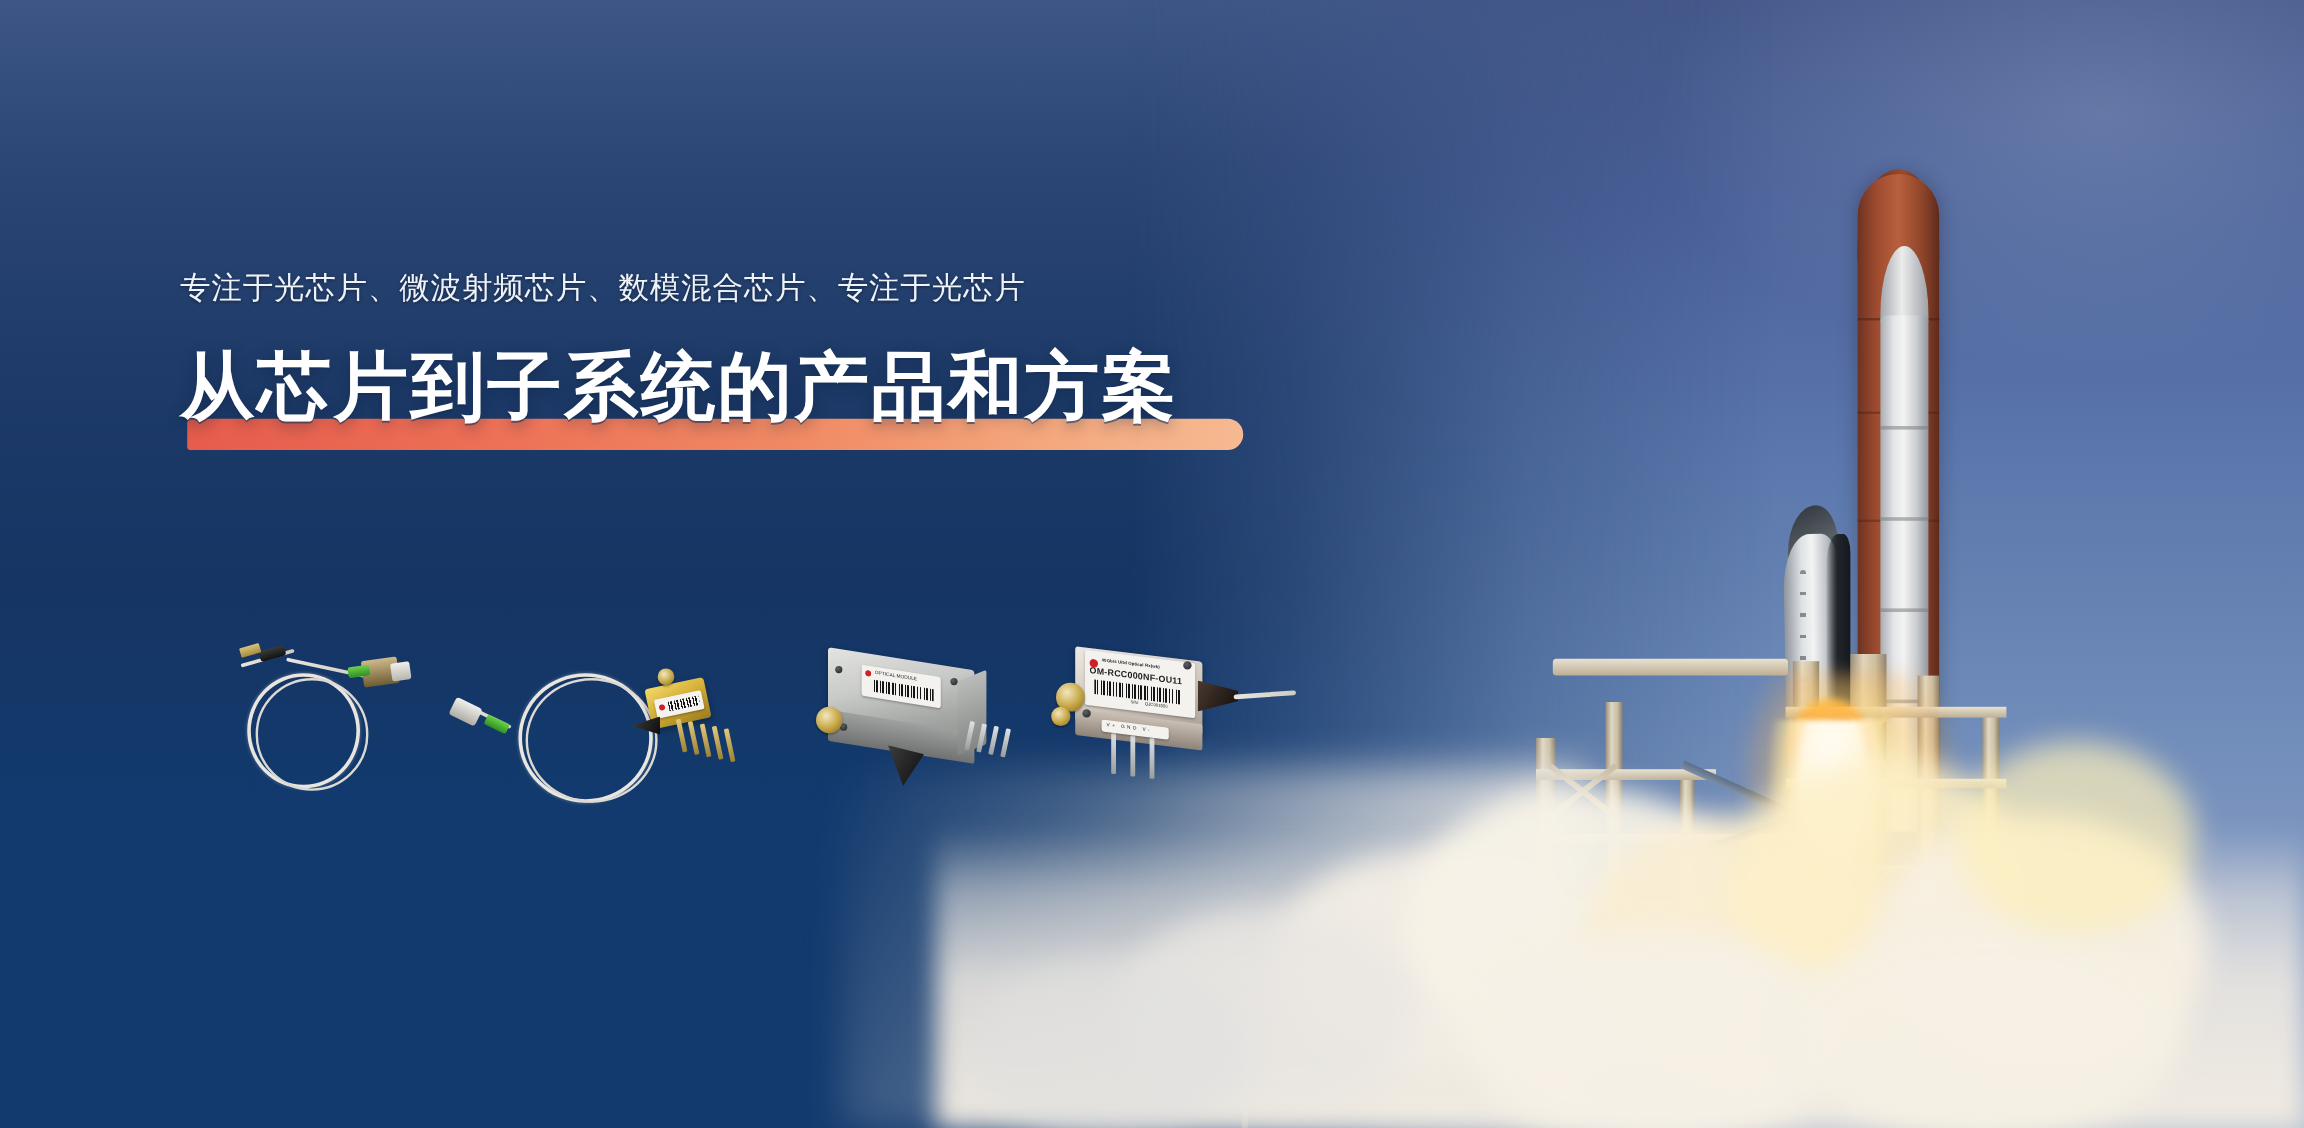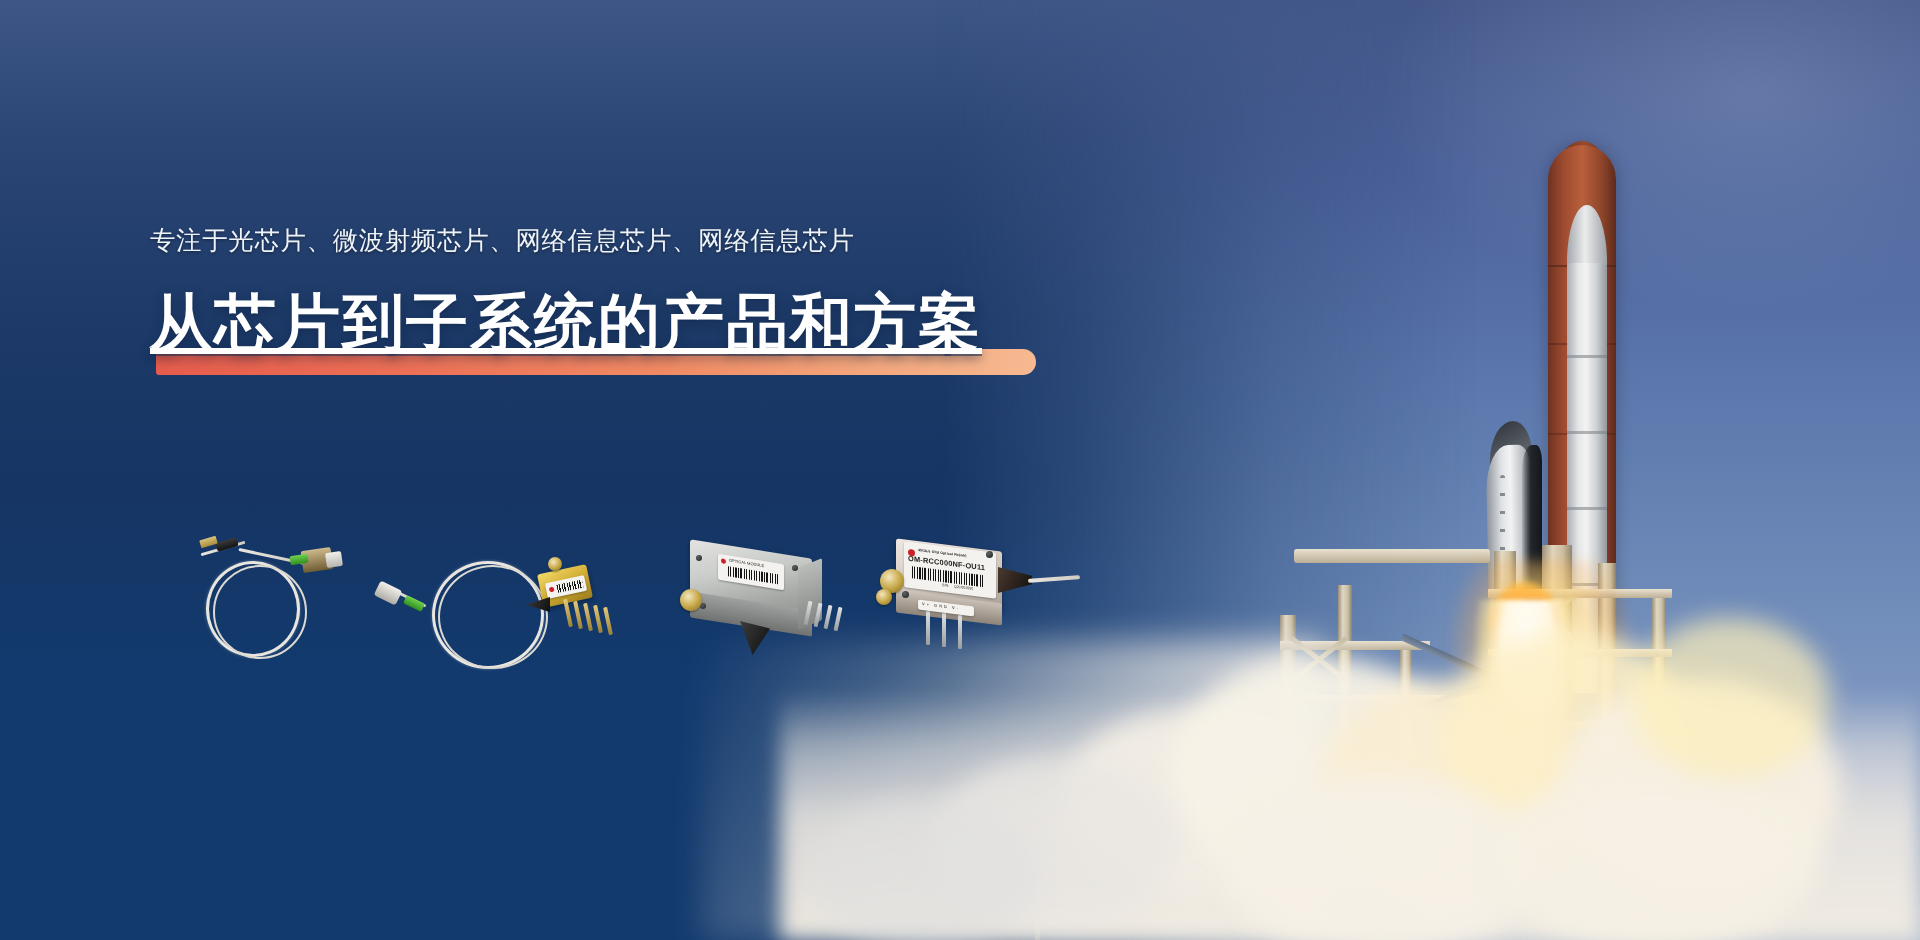--- a/index.html
+++ b/index.html
@@ -144,21 +144,20 @@
     background:linear-gradient(90deg,#e65c4c 0%,#ec6e55 26%,#f08a64 58%,#f4a87e 82%,#f6b991 100%);
     border-radius:3px 13px 13px 3px;
   }
   .headline{
     position:relative;
     color:#ffffff;font-size:62px;line-height:1;font-weight:700;
     letter-spacing:2px;white-space:nowrap;
     text-shadow:
       0 2px 0 rgba(22,45,85,.55),
       0 4px 12px rgba(12,30,60,.45);
-    text-decoration: underline;
   }
 
   
   .products{position:absolute;left:180px;top:525px;width:900px;height:135px;}
   .prod{position:absolute;}
 
   
   .fiber{
     position:absolute;border:3px solid #e9e6df;border-radius:50%;
     box-shadow:0 0 3px rgba(255,255,255,.35);
@@ -281,21 +280,21 @@
     <div class="pf" style="left:742px;top:70px;width:250px;height:225px;background:rgba(253,240,200,.9)"></div>
     <div class="pf" style="left:860px;top:118px;width:280px;height:220px;background:rgba(248,240,226,.93)"></div>
     <div class="pf" style="left:230px;top:198px;width:250px;height:170px;background:rgba(232,230,226,.8)"></div>
     <div class="pf" style="left:110px;top:240px;width:230px;height:150px;background:rgba(224,224,224,.6)"></div>
     <div class="pf" style="left:520px;top:216px;width:320px;height:180px;background:rgba(245,240,230,.95)"></div>
     <div class="pf" style="left:790px;top:210px;width:330px;height:180px;background:rgba(246,240,228,.95)"></div>
     <div class="pf" style="left:930px;top:58px;width:200px;height:160px;background:rgba(252,238,186,.72)"></div>
   </div>
 
   <div class="copy">
-    <div class="sub l1">专注于光芯片、微波射频芯片、网络信息芯片、网络信息芯片</div>
+    <div class="sub l1">专注于光芯片、微波射频芯片、数模混合芯片、专注于光芯片</div>
     <div class="headline-wrap">
       <div class="underline"></div>
       <div class="headline">从芯片到子系统的产品和方案</div>
     </div>
   </div>
 
   <div class="products">
 
     <div class="prod" style="left:0;top:0;width:210px;height:135px">
       <div class="fiber" style="left:26px;top:36px;width:94px;height:96px"></div>

